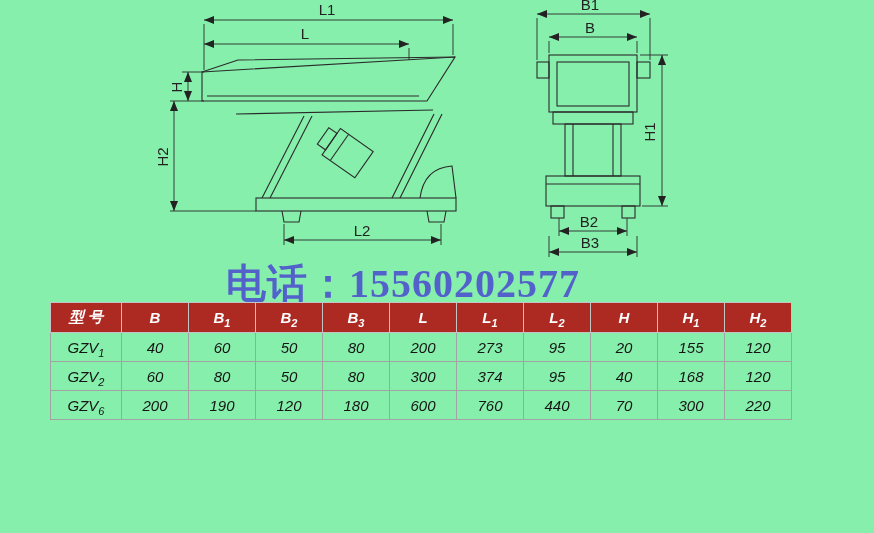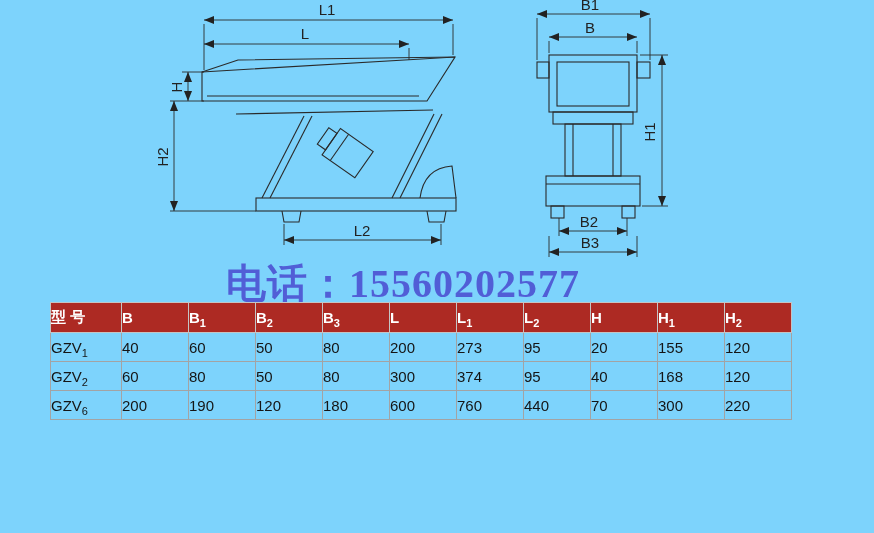--- a/index.html
+++ b/index.html
@@ -1,35 +1,35 @@
 <!DOCTYPE html>
 <html style="--header_bg: #ad2a23; --watermark_color: #4a4ad0;"><head>
 <meta charset="utf-8">
 <style>
   * { box-sizing: border-box; }
   html,body { margin:0; padding:0; background:#fff; }
   .canvas {
-    position:relative; width:874px; height:533px; background:#7dd3fc;
+    position:relative; width:874px; height:533px; background:#86efac;
     font-family:"Liberation Sans", sans-serif; overflow:hidden;
   }
   .diagram { position:absolute; left:0; top:0; }
   svg text {
     font-family:"Liberation Sans", sans-serif;
     font-size:15px; fill:#222; stroke:none;
   }
   .watermark {
     position:absolute; left:226px; top:256px;
     font-family:"Liberation Serif", serif; font-weight:700;
     font-size:40px; letter-spacing:1px; white-space:nowrap;
     color: var(--watermark_color, #4a4ad0); opacity:0.85;
   }
   .spec-table {
     position:absolute; left:50px; top:302px; width:741px;
     border-collapse:collapse; table-layout:fixed;
-    text-align:left; font-size:15px; color:#151515;
+    text-align:center; font-size:15px; color:#151515;font-style:italic;
   }
   .spec-table th, .spec-table td {
     border:1px solid #a3a3a3; padding:0; height:29px; font-weight:400;
     overflow:hidden; white-space:nowrap;
   }
   .spec-table thead th {
     background: var(--header_bg, #ad2a23); color:#fff; font-weight:700;
     height:30px; border-color:#c4c4c4;
   }
   .c-model { width:71px; }

